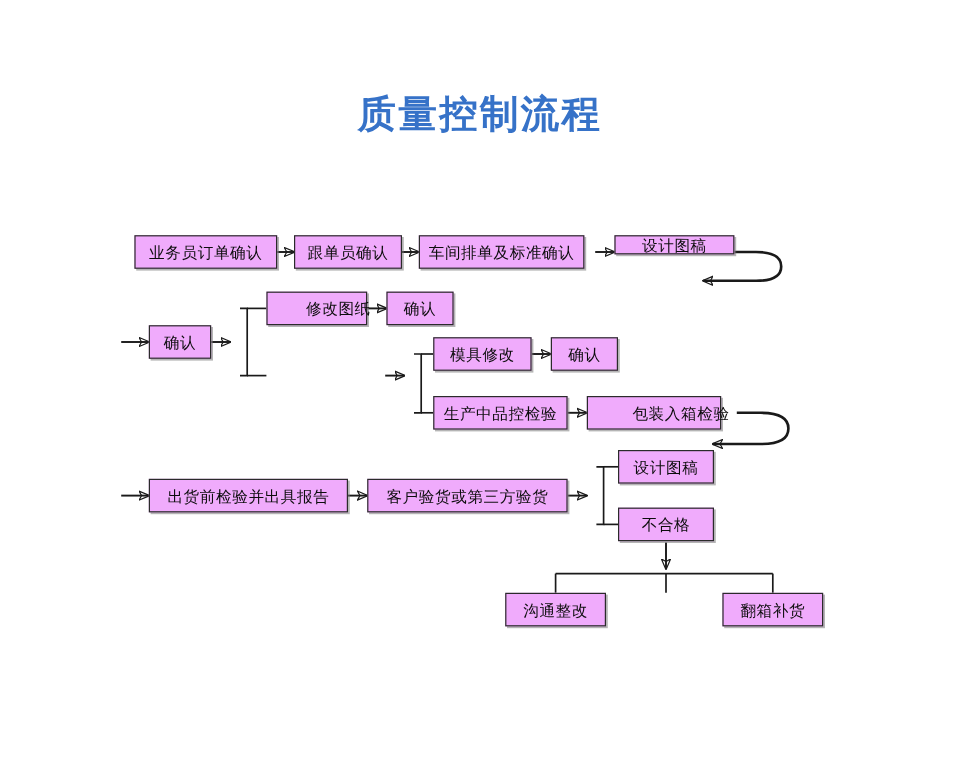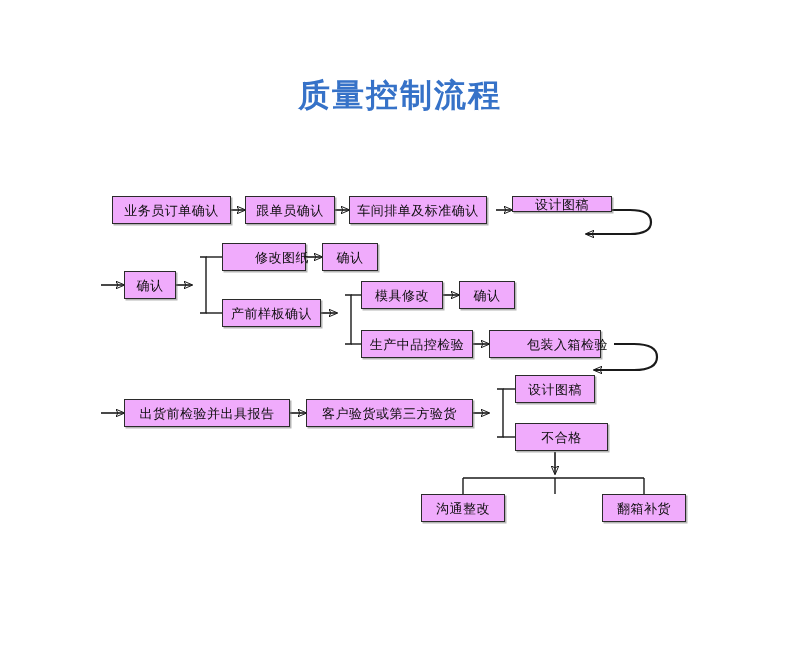--- a/index.html
+++ b/index.html
@@ -129,36 +129,35 @@
   <div class="node" style="left:349px; top:196px; width:138px; height:28px;text-align:center;">车间排单及标准确认</div>
 
   <div class="node" style="left:512px; top:196px; width:100px; height:16px;">设计图稿</div>
 
   <div class="node" style="left:124px; top:271px; width:52px; height:28px;">确认</div>
 
   <div class="node" style="left:222px; top:243px; width:84px; height:28px;padding-left:36px;">修改图纸</div>
 
   <div class="node" style="left:322px; top:243px; width:56px; height:28px;">确认</div>
 
-  <div class="node" style="left:222px; top:299px; width:99px; height:28px;">产前样板确认</div>
 
   <div class="node" style="left:361px; top:281px; width:82px; height:28px;">模具修改</div>
 
   <div class="node" style="left:459px; top:281px; width:56px; height:28px;">确认</div>
 
   <div class="node" style="left:361px; top:330px; width:112px; height:28px;">生产中品控检验</div>
 
   <div class="node" style="left:489px; top:330px; width:112px; height:28px;padding-left:45px;">包装入箱检验</div>
 
   <div class="node" style="left:124px; top:399px; width:166px; height:28px;">出货前检验并出具报告</div>
 
   <div class="node" style="left:306px; top:399px; width:167px; height:28px;">客户验货或第三方验货</div>
 
   <div class="node" style="left:515px; top:375px; width:80px; height:28px;">设计图稿</div>
 
-  <div class="node" style="left:515px; top:423px; width:93px; height:28px;">不合格</div>
+  <div class="node" style="left:515px; top:423px; width:80px; height:28px;">不合格</div>
 
   <div class="node" style="left:421px; top:494px; width:84px; height:28px;">沟通整改</div>
 
 
   <div class="node" style="left:602px; top:494px; width:84px; height:28px;">翻箱补货</div>
 
 </div>
 
 </body></html>

